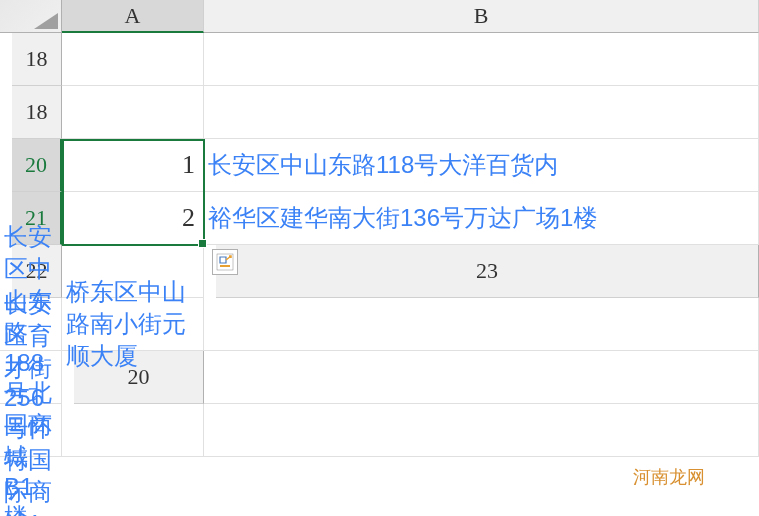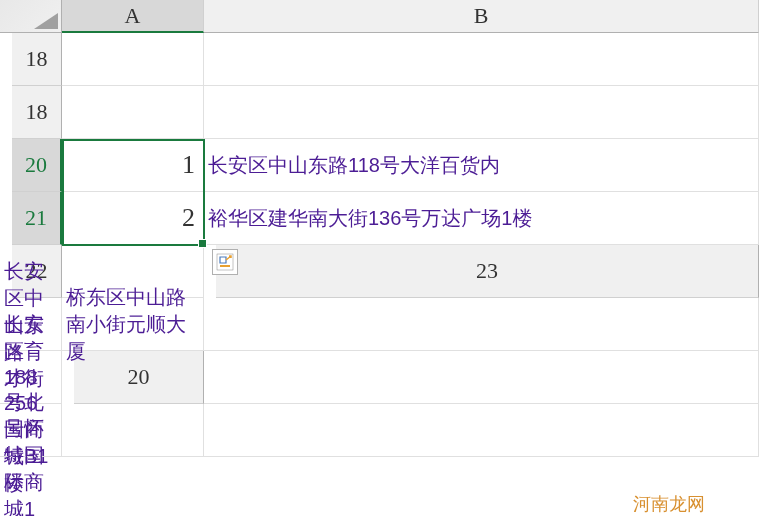--- a/index.html
+++ b/index.html
@@ -73,22 +73,22 @@
       color: #1a7a3e;
       font-weight: 500;
     }
     .cell {
       border-right: 1px solid #e0e0e0;
       border-bottom: 1px solid #e0e0e0;
       height: 53px;
       display: flex;
       align-items: center;
       padding: 0 8px;
-      font-size: 20px;
-      color: #4c1d95;
+      font-size: 24px;
+      color: #3b82f6;
       position: relative;
     }
     .cell.col-a {
       justify-content: flex-end;
       font-size: 26px;
       font-family: "Times New Roman", serif;
       color: #333;
     }
     .cell.col-b {
       justify-content: flex-start;
@@ -128,21 +128,21 @@
       justify-content: center;
       cursor: pointer;
     }
     .autofill-icon svg {
       width: 18px;
       height: 18px;
     }
     .watermark {
       position: absolute;
       right: 54px;
-      bottom: 0;
+      bottom: 27px;
       font-size: 18px;
       color: #d89030;
       font-family: "Microsoft YaHei", sans-serif;
       z-index: 20;
     }
   </style>
 </head>
 <body>
 
 <div class="grid-container">

